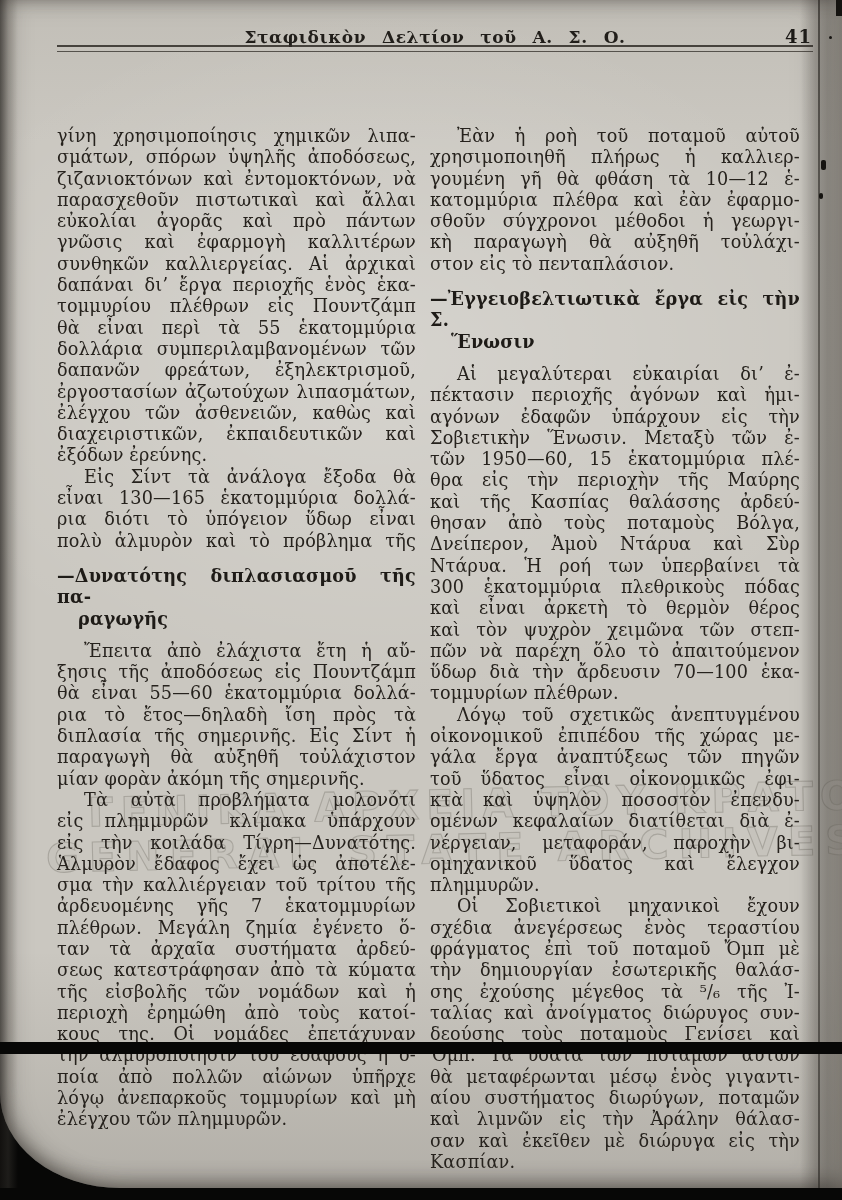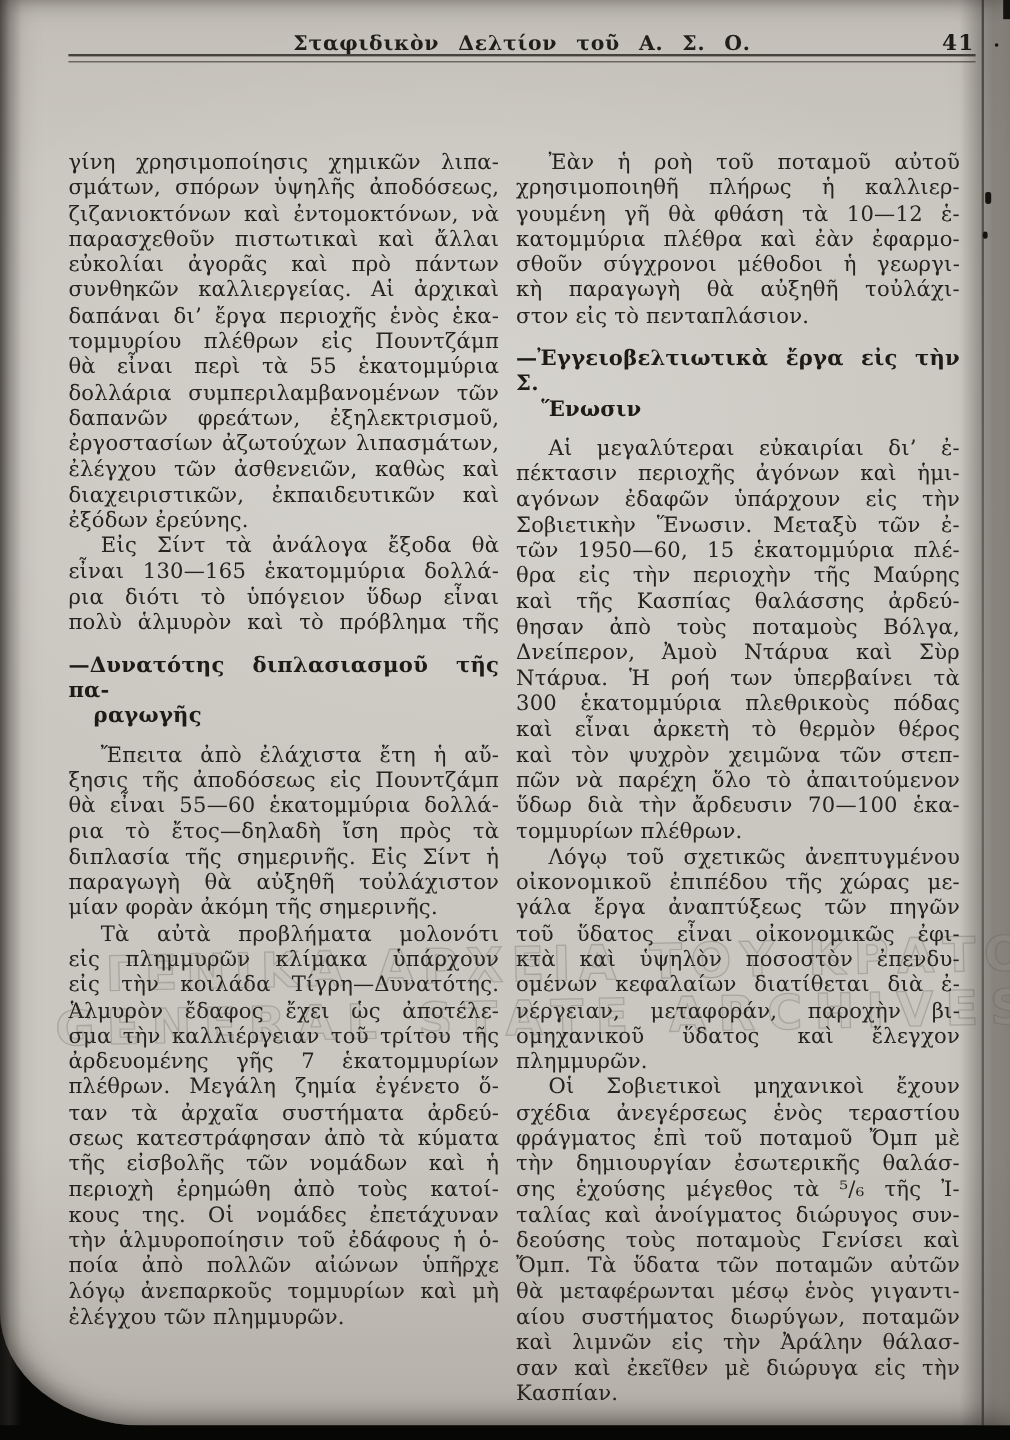--- a/index.html
+++ b/index.html
@@ -2,21 +2,21 @@
 <html><head>
 <meta charset="utf-8">
 <style>
   html,body{margin:0;padding:0;}
   body{
     width:842px;height:1200px;
     background:#070706;
     overflow:hidden;
     font-family:"DejaVu Serif","Liberation Serif",serif;
   }
-  .page{position:relative;width:842px;height:1200px;}
+  .page{position:relative;width:842px;height:1054px;}
   .paper{
     position:absolute;left:0;top:0;width:842px;height:1188px;
     background:#cac7c0;
     background-image:
       radial-gradient(ellipse 700px 500px at 45% 30%, rgba(255,255,255,0.22), rgba(255,255,255,0) 70%),
       linear-gradient(180deg, rgba(120,114,105,0.10), rgba(120,114,105,0) 12%, rgba(120,114,105,0) 80%, rgba(95,90,82,0.22));
     border-bottom-left-radius:120px 95px;
     box-shadow:
       inset 0 -12px 20px -8px rgba(55,50,44,0.55),
       inset 16px 0 26px -12px rgba(45,42,38,0.55),
@@ -96,20 +96,21 @@
     <div class="wm wm1">ΓΕΝΙΚΑ ΑΡΧΕΙΑ ΤΟΥ ΚΡΑΤΟΥΣ</div>
     <div class="wm wm2">GENERAL STATE ARCHIVES</div>
 
     <div class="col col-left" id="col-left">
         <div class="block paragraph">
           <div class="line">γίνη χρησιμοποίησις χημικῶν λιπα-</div>
           <div class="line">σμάτων, σπόρων ὑψηλῆς ἀποδόσεως,</div>
           <div class="line">ζιζανιοκτόνων καὶ ἐντομοκτόνων, νὰ</div>
           <div class="line">παρασχεθοῦν πιστωτικαὶ καὶ ἄλλαι</div>
           <div class="line">εὐκολίαι ἀγορᾶς καὶ πρὸ πάντων</div>
+          <div class="line">γνῶσις καὶ ἐφαρμογὴ καλλιτέρων</div>
           <div class="line">συνθηκῶν καλλιεργείας. Αἱ ἀρχικαὶ</div>
           <div class="line">δαπάναι δι’ ἔργα περιοχῆς ἑνὸς ἑκα-</div>
           <div class="line">τομμυρίου πλέθρων εἰς Πουντζάμπ</div>
           <div class="line">θὰ εἶναι περὶ τὰ 55 ἑκατομμύρια</div>
           <div class="line">δολλάρια συμπεριλαμβανομένων τῶν</div>
           <div class="line">δαπανῶν φρεάτων, ἐξηλεκτρισμοῦ,</div>
           <div class="line">ἐργοστασίων ἀζωτούχων λιπασμάτων,</div>
           <div class="line">ἐλέγχου τῶν ἀσθενειῶν, καθὼς καὶ</div>
           <div class="line">διαχειριστικῶν, ἐκπαιδευτικῶν καὶ</div>
           <div class="line last">ἐξόδων ἐρεύνης.</div>

